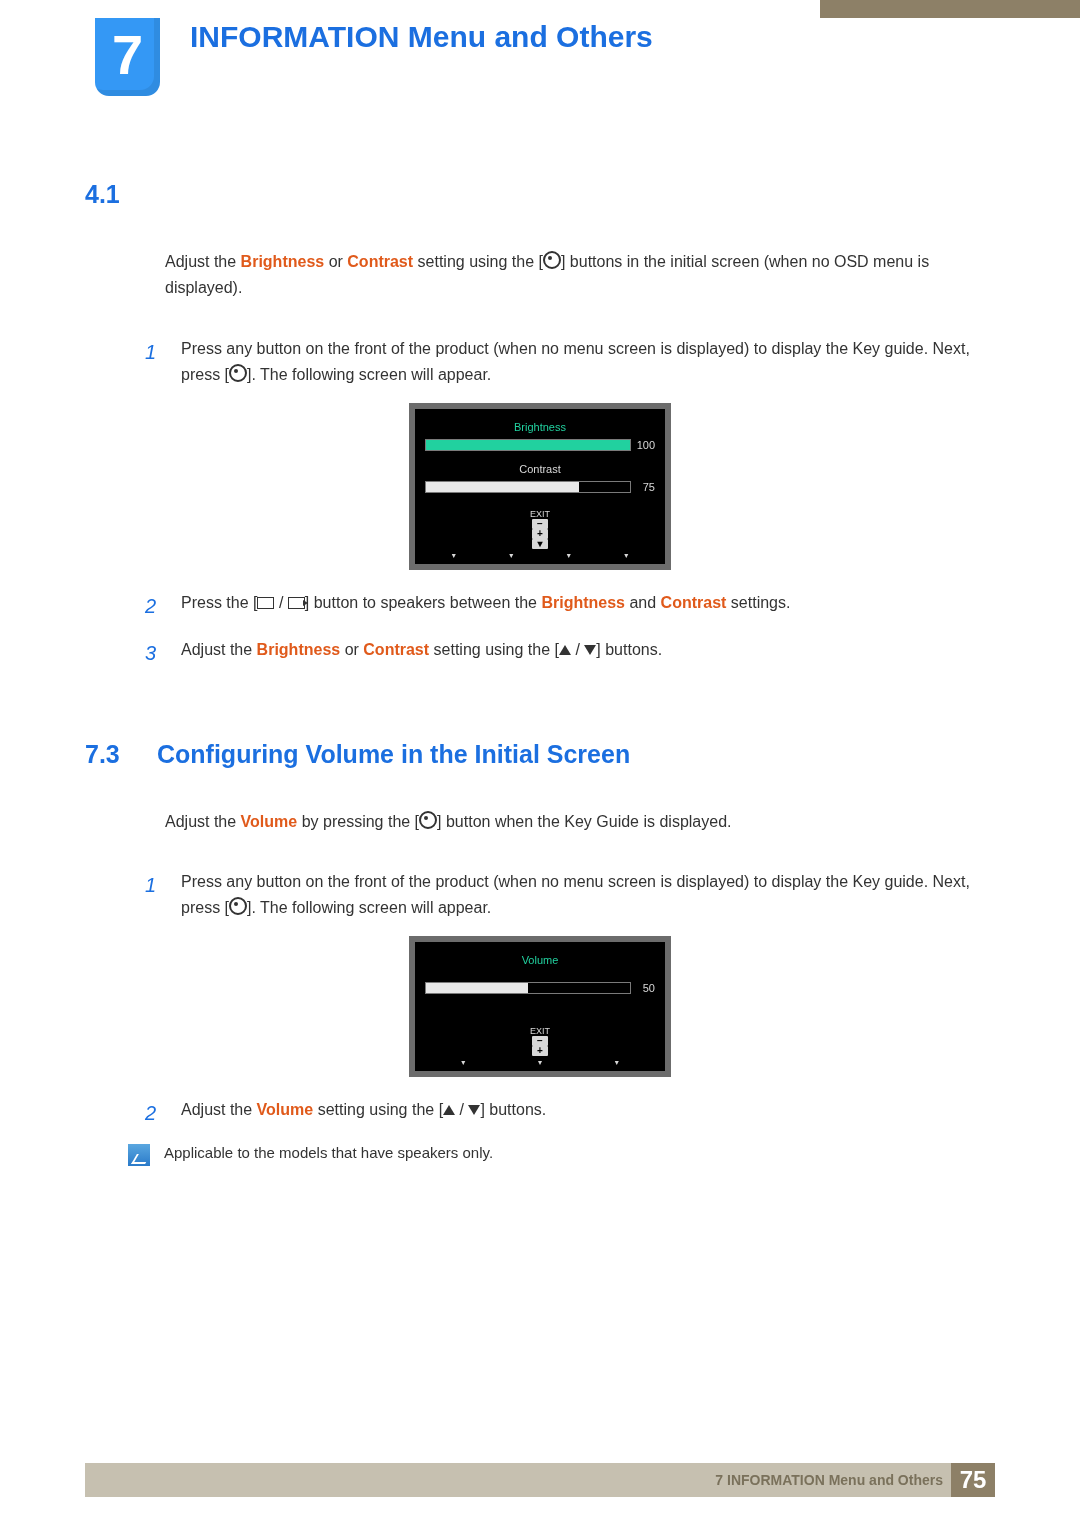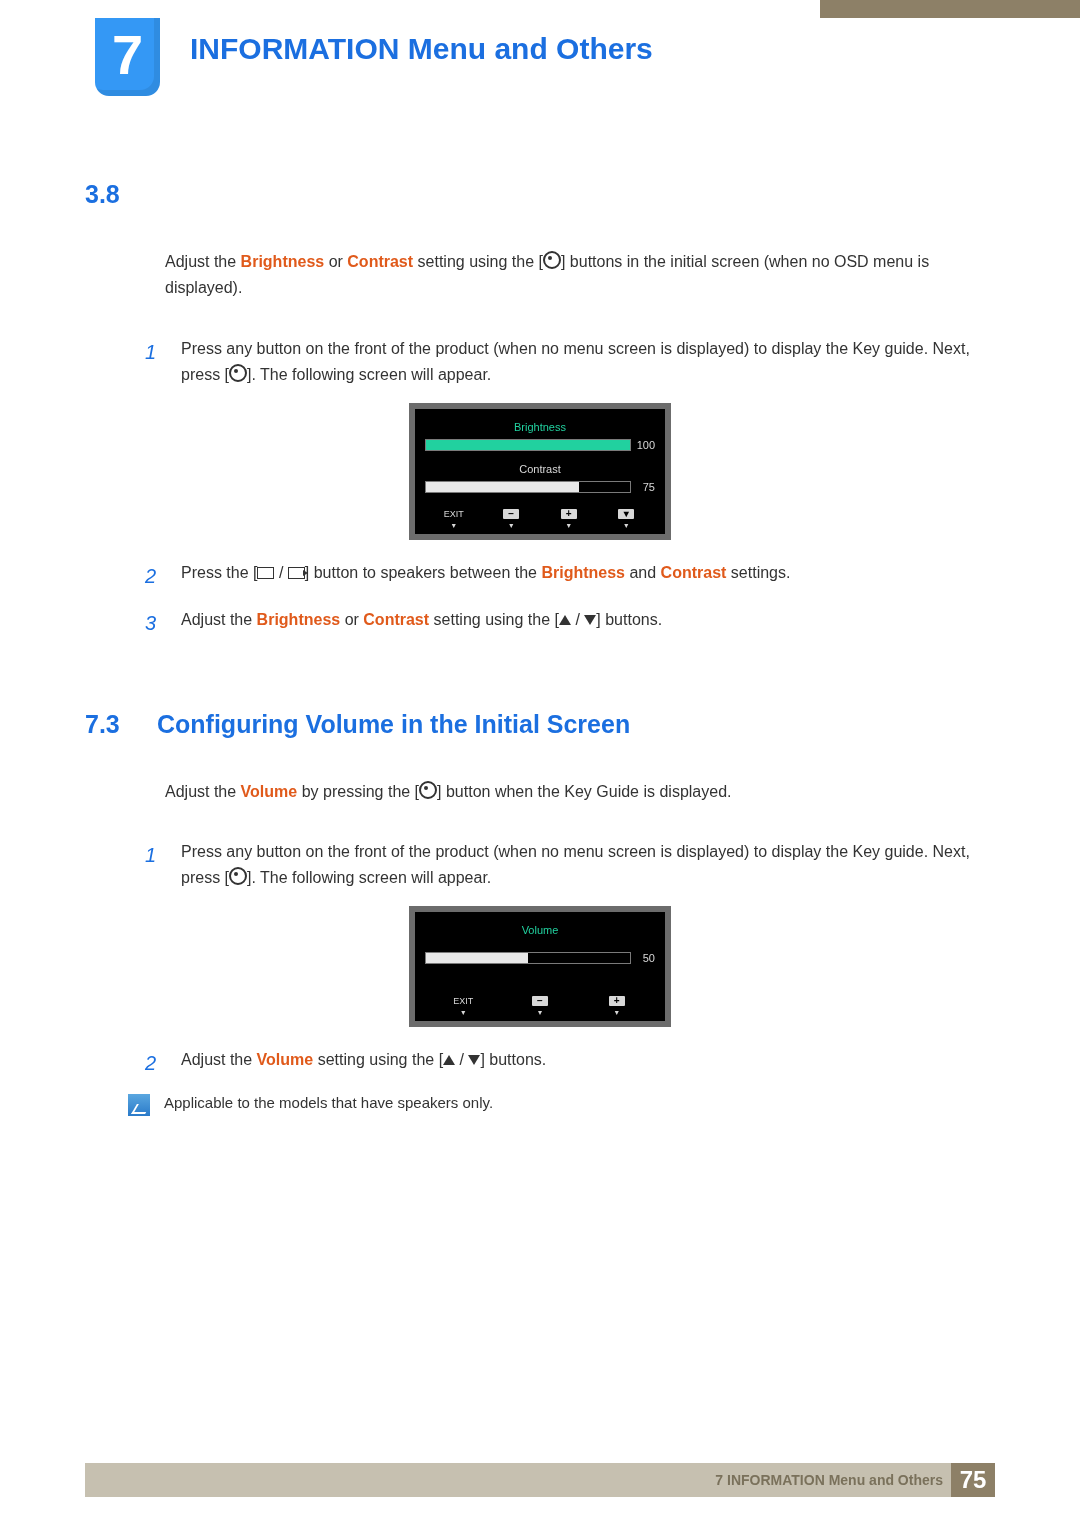--- a/index.html
+++ b/index.html
@@ -25,21 +25,21 @@
     border-radius: 0 0 14px 14px;
     color: #fff;
     font-size: 56px;
     font-weight: bold;
     text-align: center;
     line-height: 74px;
     box-shadow: inset -6px -6px 0 rgba(0,0,0,0.08);
   }
   .chapter-title {
     position: absolute;
-    top: 32px; left: 190px;
+    top: 20px; left: 190px;
     color: #1b6fe0;
     font-size: 30px;
     font-weight: bold;
   }
   .content {
     position: absolute;
     top: 180px; left: 85px; right: 85px;
   }
   .sec-head {
     display: flex;
@@ -123,21 +123,21 @@
     flex: 1;
     height: 10px;
     border: 1px solid #7a7a7a;
     position: relative;
     background: #000;
   }
   .osd-bar-fill { position: absolute; top:0; left:0; bottom:0; }
   .osd-bar-fill.green { background: #21d19f; }
   .osd-bar-fill.white { background: #e8e8e8; }
   .osd-val { color: #d8d8d8; font-size: 11px; width: 24px; text-align: right; }
-  .osd-btnrow { display: flex; justify-content: space-around; padding: 4px 0 2px 0; }
+  .osd-btnrow { display: flex; justify-content: space-around; padding: 4px 0 2px 0; flex-direction: column; }
   .osd-btn { color: #d8d8d8; font-size: 9px; text-align: center; flex:1; }
   .osd-btn .b-icon {
     display:inline-block; background:#d8d8d8; color:#000;
     width:16px; height:10px; line-height:10px; font-size:10px; font-weight:bold;
     border-radius:1px;
   }
   .osd-arrows { display:flex; justify-content:space-around; }
   .osd-arrows span {
     flex:1; text-align:center; color:#d8d8d8; font-size:8px;
   }
@@ -177,21 +177,21 @@
 </head>
 <body>
 
 <div class="top-bar"></div>
 <div class="chapter-badge">7</div>
 <div class="chapter-title">INFORMATION Menu and Others</div>
 
 <div class="content">
 
   <div class="sec-head">
-    <span class="sec-num">3.8</span>
+    <span class="sec-num">4.1</span>
   </div>
 
   <div class="body-block">
     <span>Adjust the </span><span class="kw">Brightness</span><span> or </span><span class="kw">Contrast</span><span> setting using the [</span><span class="icon-circle"></span><span>] buttons in the initial screen (when no OSD menu is displayed).</span>
   </div>
 
   <div class="step">
     <div class="step-num">1</div>
     <div>
       <span>Press any button on the front of the product (when no menu screen is displayed) to display the Key guide. Next, press [</span><span class="icon-circle"></span><span>]. The following screen will appear.</span>

